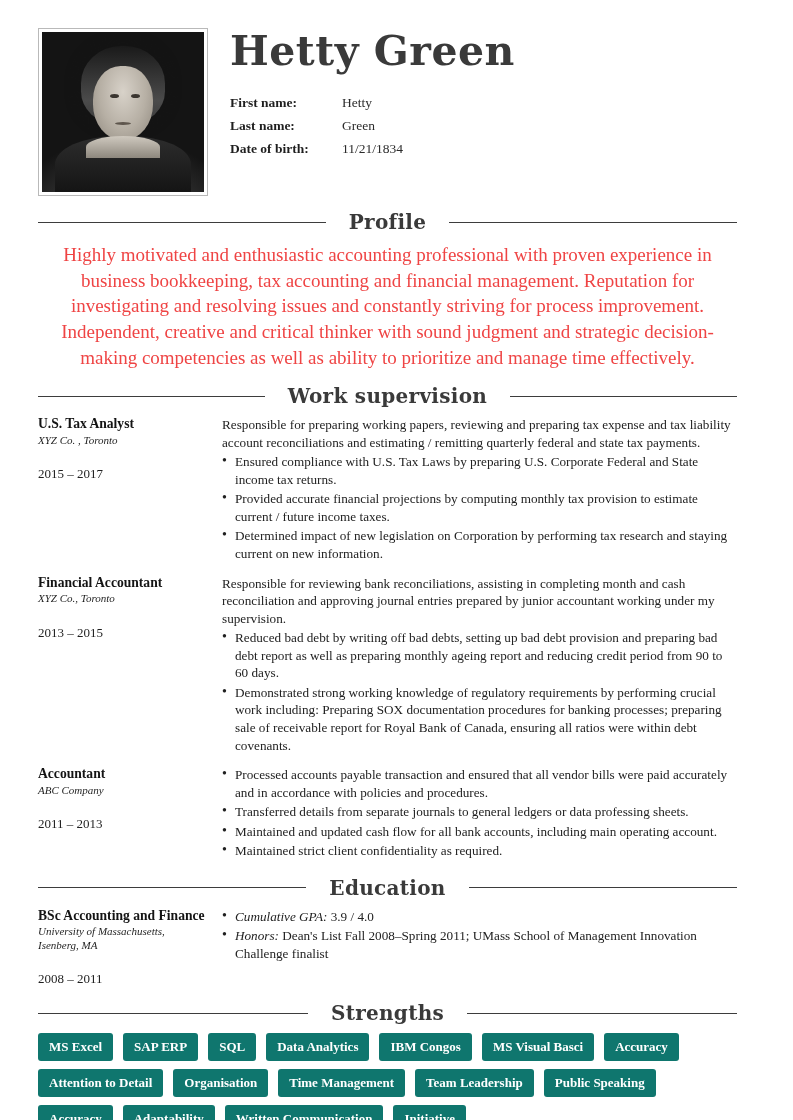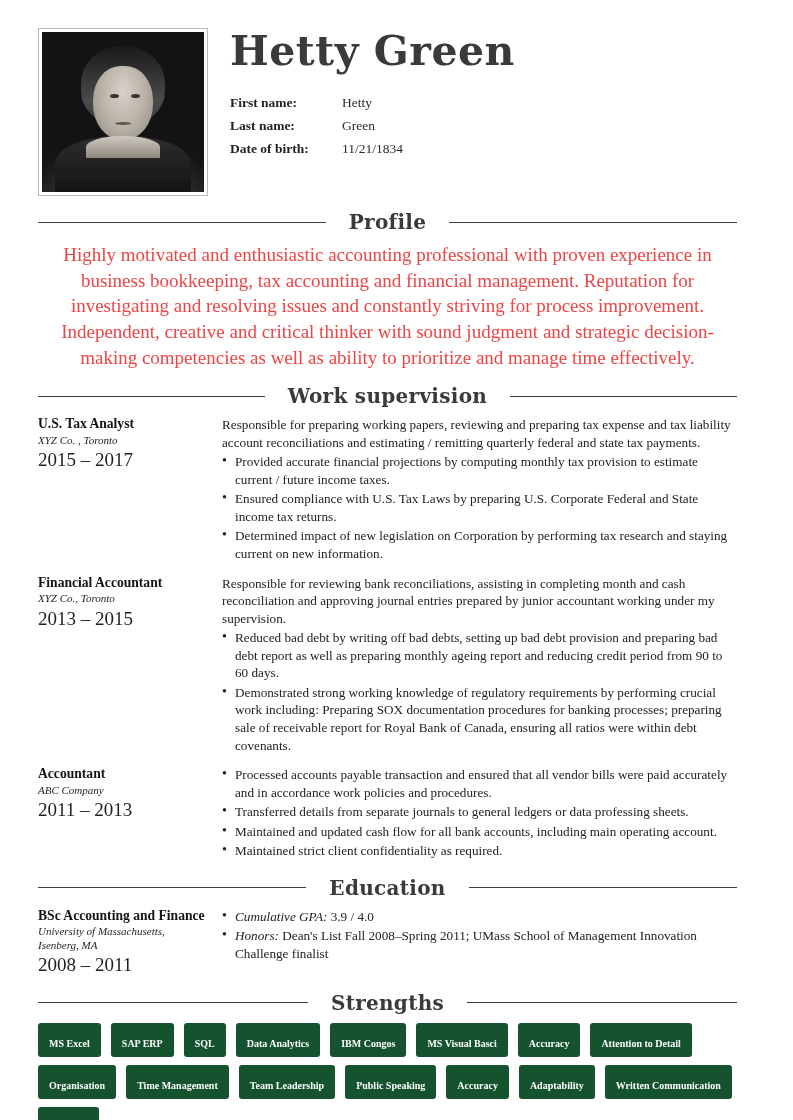--- a/index.html
+++ b/index.html
@@ -195,24 +195,24 @@
     color: #141414;
   }
   .entry-left .org {
     font-style: italic;
     font-size: 11px;
     line-height: 1.22;
     color: #1f1f1f;
     margin-top: 1px;
   }
   .entry-left .dates {
-    font-size: 19px;
+    font-size: 13px;
     line-height: 1.25;
     color: #1f1f1f;
-    margin-top: 1px;
+    margin-top: 19px;
   }
   .entry-right {
     flex: 1 1 auto;
     font-size: 13.2px;
     line-height: 1.33;
   }
   .entry-right p.lead {
     margin: 0 0 2px 4px;
   }
   ul.bullets {
@@ -238,27 +238,27 @@
   }
 
   
   .strengths-wrap {
     margin-top: 8px;
     display: flex;
     flex-wrap: wrap;
     gap: 8px 10px;
   }
   .chip {
-    background: #14532d;
+    background: #0f766e;
     color: #ffffff;
     font-family: "Liberation Serif", serif;
     font-weight: 700;
-    font-size: 10px;
+    font-size: 13px;
     line-height: 1;
-    padding: 16px 11px 8px 11px;
+    padding: 7px 11px 8px 11px;
     border-radius: 3px;
     white-space: nowrap;
   }
 </style>
 </head>
 <body>
 
 <div class="page">
 
   <div class="header">
@@ -311,22 +311,22 @@
 
   <div class="entry">
     <div class="entry-left">
       <div class="role">U.S. Tax Analyst</div>
       <div class="org">XYZ Co. , Toronto</div>
       <div class="dates">2015 – 2017</div>
     </div>
     <div class="entry-right">
       <p class="lead">Responsible for preparing working papers, reviewing and preparing tax expense and tax liability account reconciliations and estimating / remitting quarterly federal and state tax payments.</p>
       <ul class="bullets">
+        <li>Ensured compliance with U.S. Tax Laws by preparing U.S. Corporate Federal and State income tax returns.</li>
         <li>Provided accurate financial projections by computing monthly tax provision to estimate current / future income taxes.</li>
-        <li>Ensured compliance with U.S. Tax Laws by preparing U.S. Corporate Federal and State income tax returns.</li>
         <li>Determined impact of new legislation on Corporation by performing tax research and staying current on new information.</li>
       </ul>
     </div>
   </div>
 
   <div class="entry">
     <div class="entry-left">
       <div class="role">Financial Accountant</div>
       <div class="org">XYZ Co., Toronto</div>
       <div class="dates">2013 – 2015</div>
@@ -341,21 +341,21 @@
   </div>
 
   <div class="entry">
     <div class="entry-left">
       <div class="role">Accountant</div>
       <div class="org">ABC Company</div>
       <div class="dates">2011 – 2013</div>
     </div>
     <div class="entry-right">
       <ul class="bullets">
-        <li>Processed accounts payable transaction and ensured that all vendor bills were paid accurately and in accordance work policies and procedures.</li>
+        <li>Processed accounts payable transaction and ensured that all vendor bills were paid accurately and in accordance with policies and procedures.</li>
         <li>Transferred details from separate journals to general ledgers or data professing sheets.</li>
         <li>Maintained and updated cash flow for all bank accounts, including main operating account.</li>
         <li>Maintained strict client confidentiality as required.</li>
       </ul>
     </div>
   </div>
 
   <div class="section-title">
     <span class="rule"></span>
     <h2>Education</h2>

